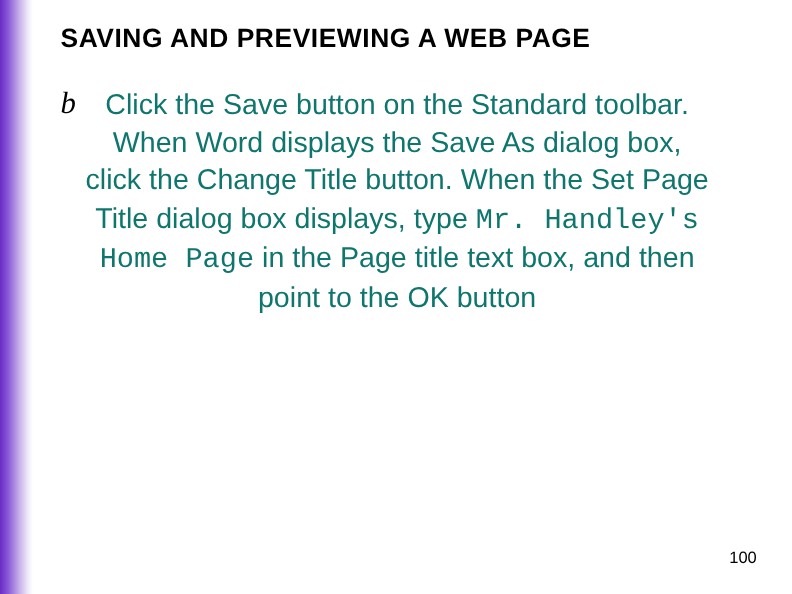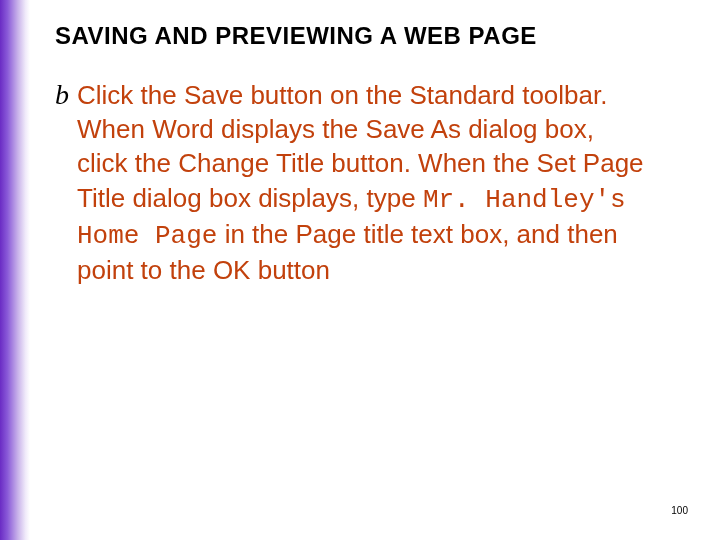--- a/index.html
+++ b/index.html
@@ -44,30 +44,31 @@
     font-size: 28px;
     color: #000000;
     line-height: 1.0;
     padding-top: 3px;
     margin-right: 8px;
     user-select: none;
   }
   .body-text {
     font-size: 26px;
     line-height: 1.32;
-    color: #c2410c;
+    color: #0f766e;
+    text-align: center;
   }
   .mono {
     font-family: "Courier New", Courier, monospace;
   }
   .page-num {
     position: absolute;
     right: 32px;
     bottom: 24px;
-    font-size: 10px;
+    font-size: 15px;
     color: #000000;
   }
 </style>
 </head>
 <body>
 
 <div class="accent-bar"></div>
 
 <div class="slide">
   <h1 class="title">SAVING AND PREVIEWING A WEB PAGE</h1>

